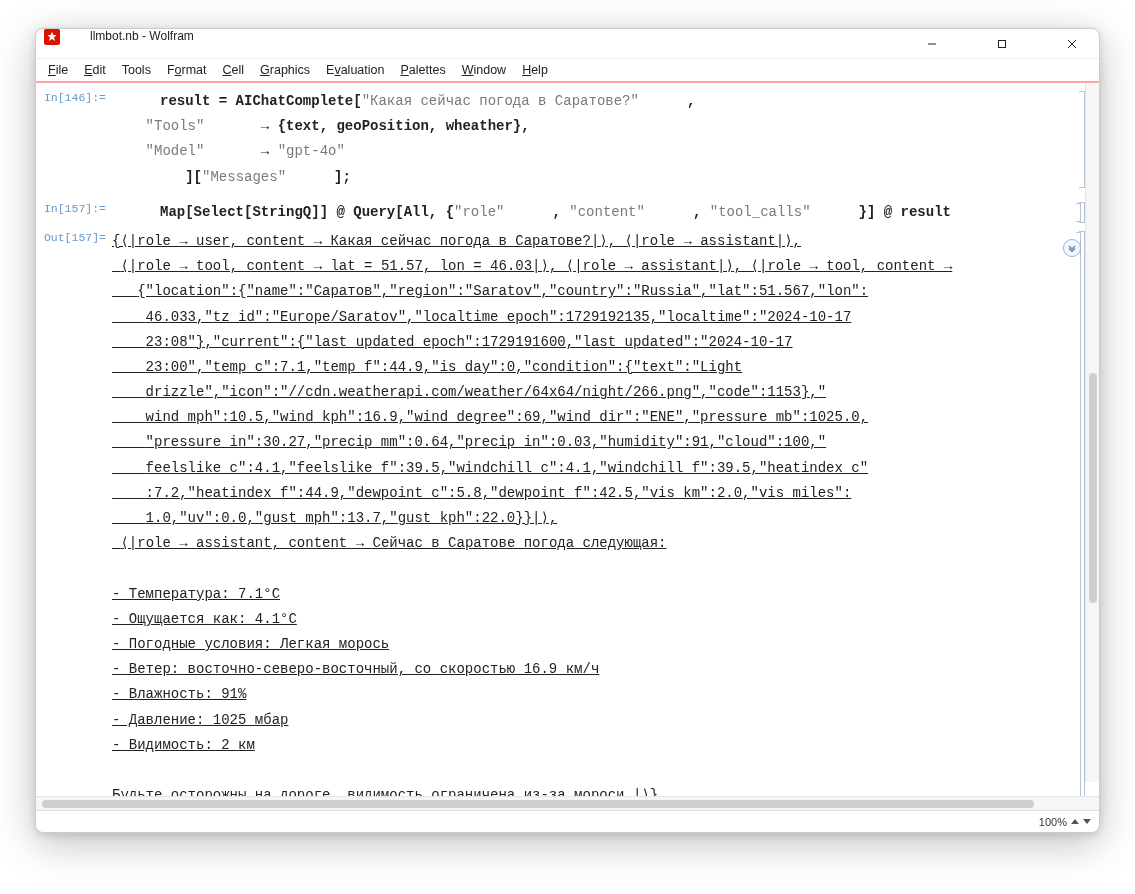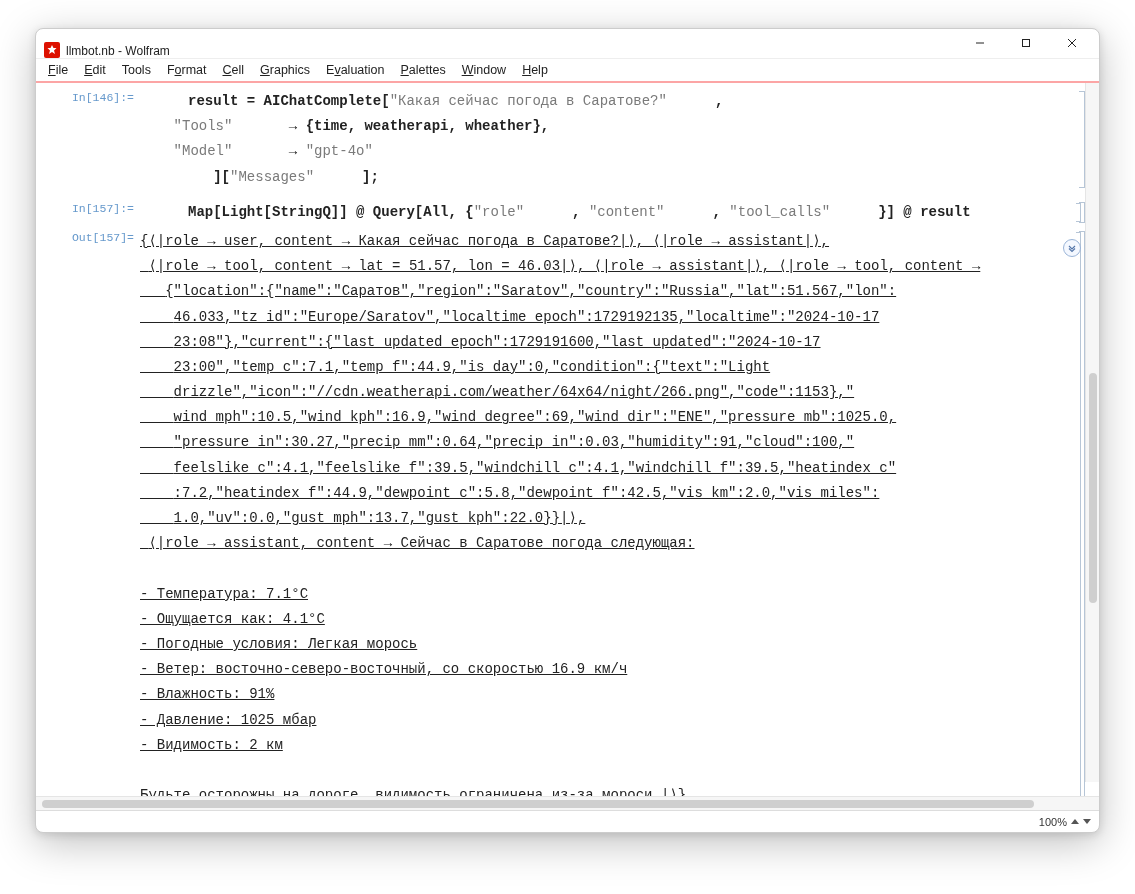--- a/index.html
+++ b/index.html
@@ -20,26 +20,27 @@
     border: 1px solid #ccc;
     border-radius: 8px;
     box-shadow: 0 10px 40px rgba(0,0,0,0.25), 0 2px 8px rgba(0,0,0,0.12);
     display: flex;
     flex-direction: column;
     overflow: hidden;
   }
   .titlebar {
     height: 30px;
     display: flex;
-    align-items: flex-end;
+    align-items: flex-start;
     padding: 0 4px 0 8px;
     font-size: 12px;
     color: #222;
     user-select: none;
     border-bottom: 1px solid #eee;
+    gap: 24px;
   }
   .titlebar .app-icon {
     width: 16px; height: 16px;
     background: #dd1100;
     display: inline-flex;
     align-items: center; justify-content: center;
     margin-right: 6px;
     border-radius: 2px;
   }
   .titlebar .app-icon svg { width:12px; height:12px; }
@@ -75,21 +76,20 @@
   }
   .cell .label {
     width: 70px;
     flex-shrink:0;
     text-align:right;
     font-family: "Courier New", monospace;
     font-size: 11.5px;
     color: #6699cc;
     padding-top: 2px;
     padding-right: 6px;
-    margin-left: 28px;
   }
   .cell .body {
     flex:1;
     font-family: Consolas, "Courier New", monospace;
     font-size: 14px;
     line-height: 1.8;
     color: #222;
     white-space: pre-wrap;
     word-break: break-word;
   }
@@ -207,29 +207,29 @@
     <span class="menuitem"><u>P</u>alettes</span>
     <span class="menuitem"><u>W</u>indow</span>
     <span class="menuitem"><u>H</u>elp</span>
   </div>
 
   <div class="notebook" style="position:relative;">
 
     <div class="cell">
       <div class="label">In[146]:=</div>
       <div class="body code"><span class="b">result = AIChatComplete[</span><span class="s">"Какая сейчас погода в Саратове?"</span><span class="b">,</span>
-    <span class="s">"Tools"</span><span class="b"> → {time, weatherapi, wheather},</span>
+    <span class="s">"Tools"</span><span class="b"> → {text, geoPosition, wheather},</span>
     <span class="s">"Model"</span><span class="b"> → </span><span class="s">"gpt-4o"</span>
    <span class="b">][</span><span class="s">"Messages"</span><span class="b">];</span></div>
       <div class="bracket"></div>
     </div>
 
     <div class="cell" style="margin-top:10px;">
       <div class="label">In[157]:=</div>
-      <div class="body code"><span class="b">Map[Light[StringQ]] @ Query[All, {</span><span class="s">"role"</span><span class="b">, </span><span class="s">"content"</span><span class="b">, </span><span class="s">"tool_calls"</span><span class="b">}] @ result</span></div>
+      <div class="body code"><span class="b">Map[Select[StringQ]] @ Query[All, {</span><span class="s">"role"</span><span class="b">, </span><span class="s">"content"</span><span class="b">, </span><span class="s">"tool_calls"</span><span class="b">}] @ result</span></div>
       <div class="bracket double"></div>
     </div>
 
     <div class="cell">
       <div class="label">Out[157]=</div>
       <div class="body out-body">{⟨|role → user, content → Какая сейчас погода в Саратове?|⟩, ⟨|role → assistant|⟩,
  ⟨|role → tool, content → lat = 51.57, lon = 46.03|⟩, ⟨|role → assistant|⟩, ⟨|role → tool, content →
    {"location":{"name":"Саратов","region":"Saratov","country":"Russia","lat":51.567,"lon":
     46.033,"tz_id":"Europe/Saratov","localtime_epoch":1729192135,"localtime":"2024-10-17
     23:08"},"current":{"last_updated_epoch":1729191600,"last_updated":"2024-10-17

